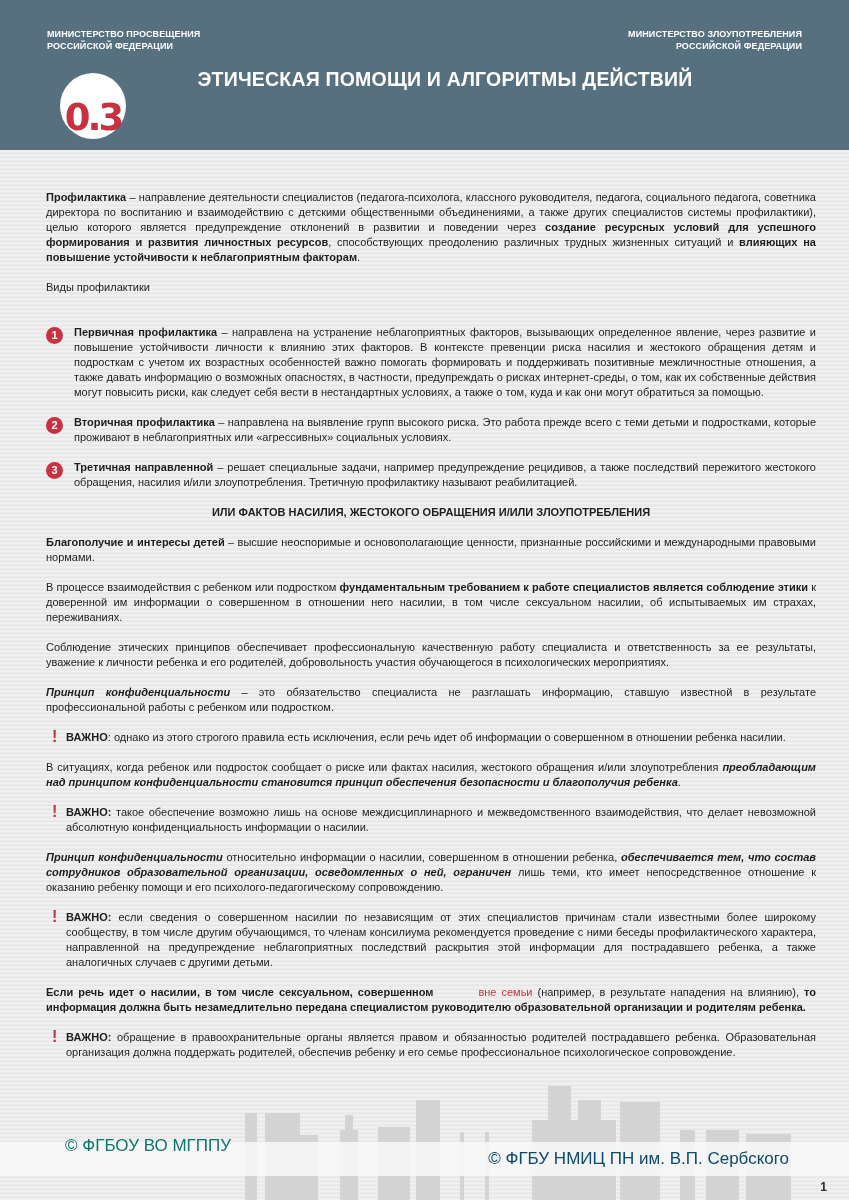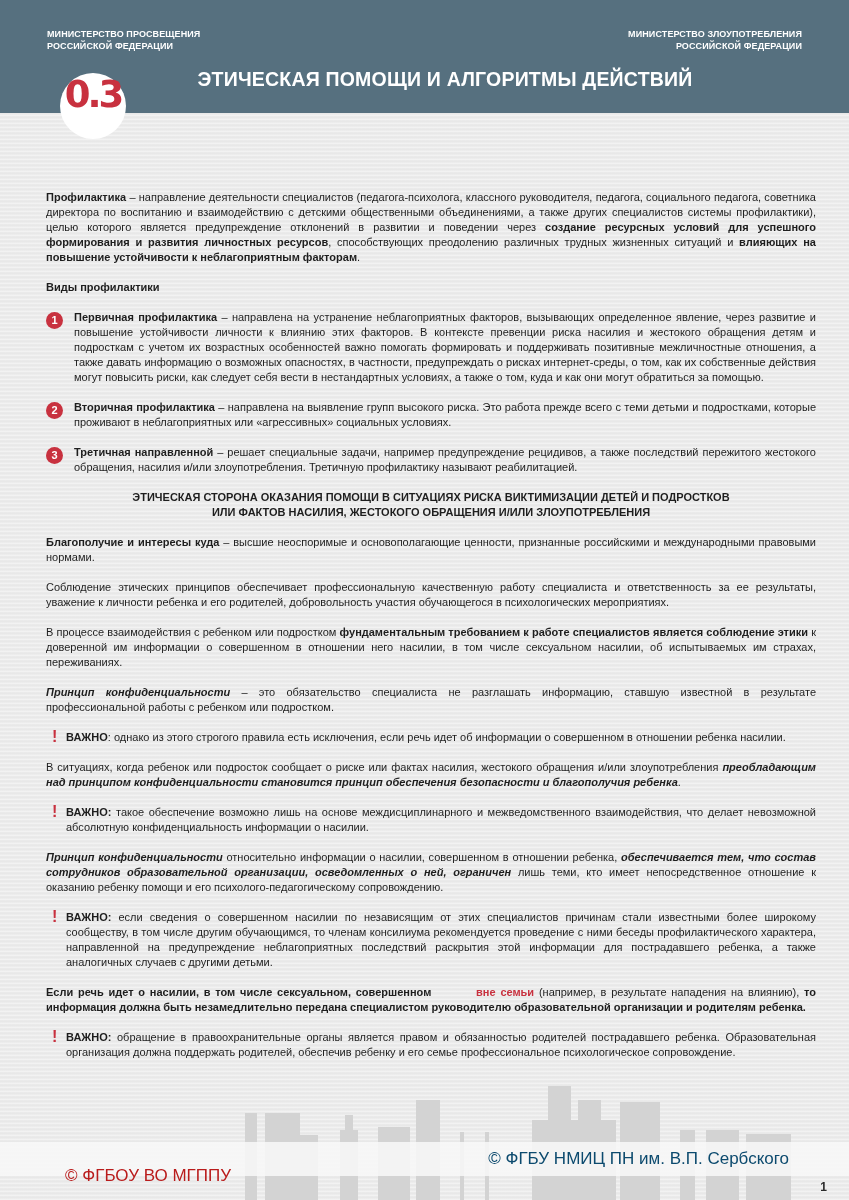--- a/index.html
+++ b/index.html
@@ -6,65 +6,65 @@
   html, body { width: 849px; height: 1200px; }
   body {
     position: relative;
     overflow: hidden;
     background: #ebebeb;
     background-image: repeating-linear-gradient(0deg, rgba(255,255,255,0.35) 0px, rgba(255,255,255,0.35) 1px, rgba(0,0,0,0.015) 2px, rgba(255,255,255,0) 4px);
     font-family: "Liberation Sans", sans-serif;
     color: #1e1e1e;
   }
   .header {
-    position: absolute; left: 0; top: 0; width: 849px; height: 113px;
+    position: absolute; left: 0; top: 0; width: 849px; height: 150px;
     background: #56707f;
     color: #fff;
   }
   .ministry { position: absolute; top: 28px; font-size: 9px; font-weight: bold; line-height: 12px; letter-spacing: 0.1px; }
   .ministry.left { left: 47px; text-align: left; }
   .ministry.right { right: 47px; text-align: right; }
   .badge {
     position: absolute; left: 60px; top: 73px; width: 66px; height: 66px;
     border-radius: 50%; background: #fff;
-    display: flex; align-items: flex-start; justify-content: center;
+    display: flex; align-items: flex-end; justify-content: center;
   }
   .badge span { color: #c8313f; font-weight: bold; font-size: 37px; letter-spacing: -3px; font-family: "DejaVu Sans", sans-serif; }
   .main-title {
     position: absolute; left: 160px; top: 66px; width: 570px;
     text-align: center; font-size: 19.5px; font-weight: bold; line-height: 26px;
     letter-spacing: 0.2px;
   }
   .content {
     position: absolute; left: 46px; top: 190px; width: 770px;
     font-size: 11px; line-height: 15px; text-align: justify;
   }
   .p { margin-bottom: 15px; }
   .b { font-weight: bold; }
   .bi { font-weight: bold; font-style: italic; }
   .red { color: #c8313f; }
-  .heading { font-weight: bold; margin-bottom: 15px; }
+  .heading { font-weight: normal; margin-bottom: 30px; }
   .num-item { position: relative; padding-left: 28px; margin-bottom: 15px; }
   .num-icon {
     position: absolute; left: 0; top: 2px; width: 17px; height: 17px; border-radius: 50%;
     background: #c8313f; color: #fff; font-size: 11px; font-weight: bold;
     display: flex; align-items: center; justify-content: center;
   }
   .section-title { text-align: center; font-weight: bold; margin: 4px 0 15px 0; font-size: 11px; line-height: 15px; }
   .warn { position: relative; padding-left: 20px; margin-bottom: 15px; }
   .warn-icon {
     position: absolute; left: 6px; top: -2px; color: #c8313f; font-size: 16px; font-weight: bold; line-height: 18px;
   }
   .skyline { position: absolute; left: 0; top: 1080px; width: 849px; height: 120px; }
   .bld { position: absolute; background: #d3d3d3; }
   .footer-band {
     position: absolute; left: 0; top: 1142px; width: 849px; height: 34px;
     background: rgba(248,248,248,0.85);
   }
-  .footer-left { position: absolute; left: 65px; top: 1166px; font-size: 17px; color: #b91c1c; }
+  .footer-left { position: absolute; left: 65px; top: 1136px; font-size: 17px; color: #0f766e; }
   .footer-right { position: absolute; right: 60px; top: 1149px; font-size: 17px; color: #0c4a6e; }
   .page-num { position: absolute; right: 22px; top: 1180px; font-size: 12px; font-weight: bold; color: #2b2b2b; }
 </style>
 </head>
 <body>
 
 <div class="header">
   <div class="ministry left">
     <div>МИНИСТЕРСТВО ПРОСВЕЩЕНИЯ</div>
     <div>РОССИЙСКОЙ ФЕДЕРАЦИИ</div>
@@ -114,34 +114,33 @@
   <div class="num-item">
     <span class="num-icon">2</span>
     <span class="b">Вторичная профилактика</span><span> – направлена на выявление групп высокого риска. Это работа прежде всего с теми детьми и подростками, которые проживают в неблагоприятных или «агрессивных» социальных условиях.</span>
   </div>
   <div class="num-item">
     <span class="num-icon">3</span>
     <span class="b">Третичная направленной</span><span> – решает специальные задачи, например предупреждение рецидивов, а также последствий пережитого жестокого обращения, насилия и/или злоупотребления. Третичную профилактику называют реабилитацией.</span>
   </div>
 
   <div class="section-title">
-    <div>ЭТИЧЕСКАЯ СТОРОНА ОКАЗАНИЯ ПОМОЩИ В СИТУАЦИЯХ РИСКА ВИКТИМИЗАЦИИ ДЕТЕЙ И ПОДРОСТКОВ</div>
     <div>ИЛИ ФАКТОВ НАСИЛИЯ, ЖЕСТОКОГО ОБРАЩЕНИЯ И/ИЛИ ЗЛОУПОТРЕБЛЕНИЯ</div>
   </div>
 
   <div class="p">
-    <span class="b">Благополучие и интересы куда</span><span> – высшие неоспоримые и основополагающие ценности, признанные российскими и международными правовыми нормами.</span>
+    <span class="b">Благополучие и интересы детей</span><span> – высшие неоспоримые и основополагающие ценности, признанные российскими и международными правовыми нормами.</span>
+  </div>
+
+  <div class="p">
+    <span>В процессе взаимодействия с ребенком или подростком </span><span class="b">фундаментальным требованием к работе специалистов является соблюдение этики</span><span> к доверенной им информации о совершенном в отношении него насилии, в том числе сексуальном насилии, об испытываемых им страхах, переживаниях.</span>
   </div>
 
   <div class="p">
     <span>Соблюдение этических принципов обеспечивает профессиональную качественную работу специалиста и ответственность за ее результаты, уважение к личности ребенка и его родителей, добровольность участия обучающегося в психологических мероприятиях.</span>
-  </div>
-
-  <div class="p">
-    <span>В процессе взаимодействия с ребенком или подростком </span><span class="b">фундаментальным требованием к работе специалистов является соблюдение этики</span><span> к доверенной им информации о совершенном в отношении него насилии, в том числе сексуальном насилии, об испытываемых им страхах, переживаниях.</span>
   </div>
 
   <div class="p">
     <span class="bi">Принцип конфиденциальности</span><span> – это обязательство специалиста не разглашать информацию, ставшую известной в результате профессиональной работы с ребенком или подростком.</span>
   </div>
 
   <div class="warn">
     <span class="warn-icon">!</span>
     <span class="b">ВАЖНО</span><span>: однако из этого строгого правила есть исключения, если речь идет об информации о совершенном в отношении ребенка насилии.</span>
   </div>
@@ -158,21 +157,21 @@
   <div class="p">
     <span class="bi">Принцип конфиденциальности</span><span> относительно информации о насилии, совершенном в отношении ребенка, </span><span class="bi">обеспечивается тем, что состав сотрудников образовательной организации, осведомленных о ней, ограничен</span><span> лишь теми, кто имеет непосредственное отношение к оказанию ребенку помощи и его психолого-педагогическому сопровождению.</span>
   </div>
 
   <div class="warn">
     <span class="warn-icon">!</span>
     <span class="b">ВАЖНО:</span><span> если сведения о совершенном насилии по независящим от этих специалистов причинам стали известными более широкому сообществу, в том числе другим обучающимся, то членам консилиума рекомендуется проведение с ними беседы профилактического характера, направленной на предупреждение неблагоприятных последствий раскрытия этой информации для пострадавшего ребенка, а также аналогичных случаев с другими детьми.</span>
   </div>
 
   <div class="p">
-    <span class="b">Если речь идет о насилии, в том числе сексуальном, совершенном </span><span class="b red" style="font-weight:bold;margin-left:40px;">вне семьи</span><span> (например, в результате нападения на влиянию), </span><span class="b">то информация должна быть незамедлительно передана специалистом руководителю образовательной организации и родителям ребенка.</span>
+    <span class="b">Если речь идет о насилии, в том числе сексуальном, совершенном </span><span class="b red" style="font-weight:normal;margin-left:40px;">вне семьи</span><span> (например, в результате нападения на влиянию), </span><span class="b">то информация должна быть незамедлительно передана специалистом руководителю образовательной организации и родителям ребенка.</span>
   </div>
 
   <div class="warn">
     <span class="warn-icon">!</span>
     <span class="b">ВАЖНО:</span><span> обращение в правоохранительные органы является правом и обязанностью родителей пострадавшего ребенка. Образовательная организация должна поддержать родителей, обеспечив ребенку и его семье профессиональное психологическое сопровождение.</span>
   </div>
 </div>
 
 <div class="footer-band"></div>
 <div class="footer-left">© ФГБОУ ВО МГППУ</div>

